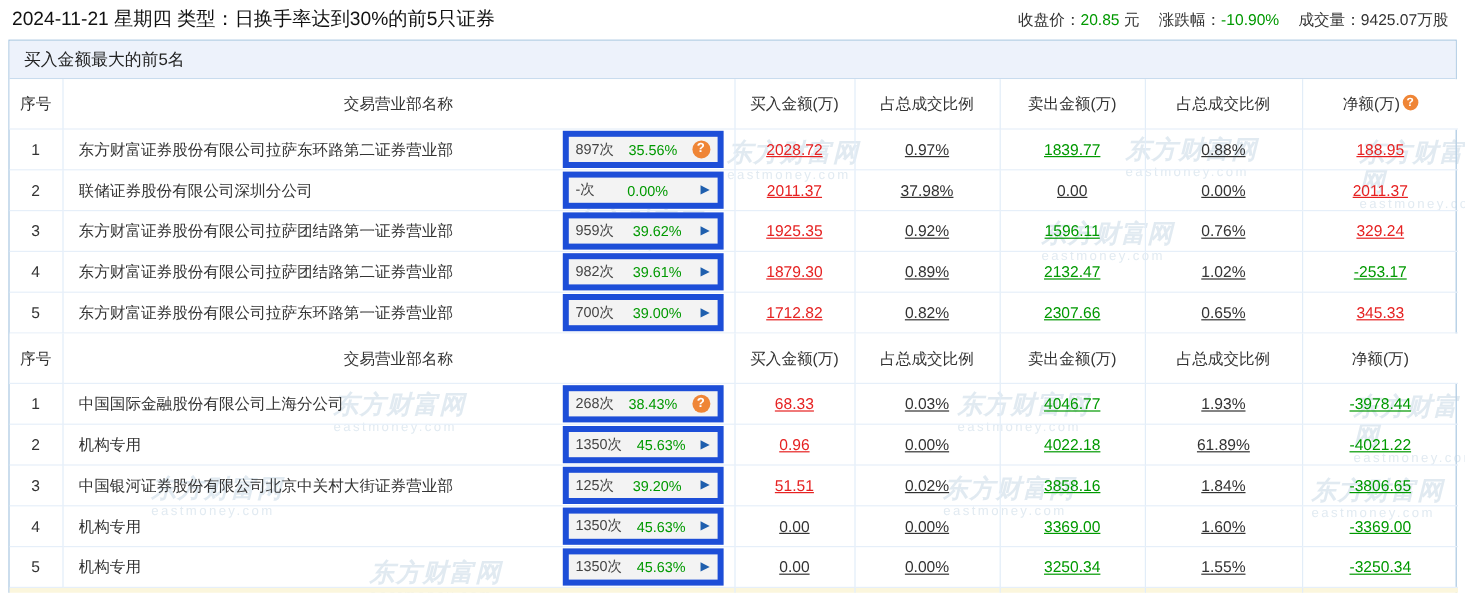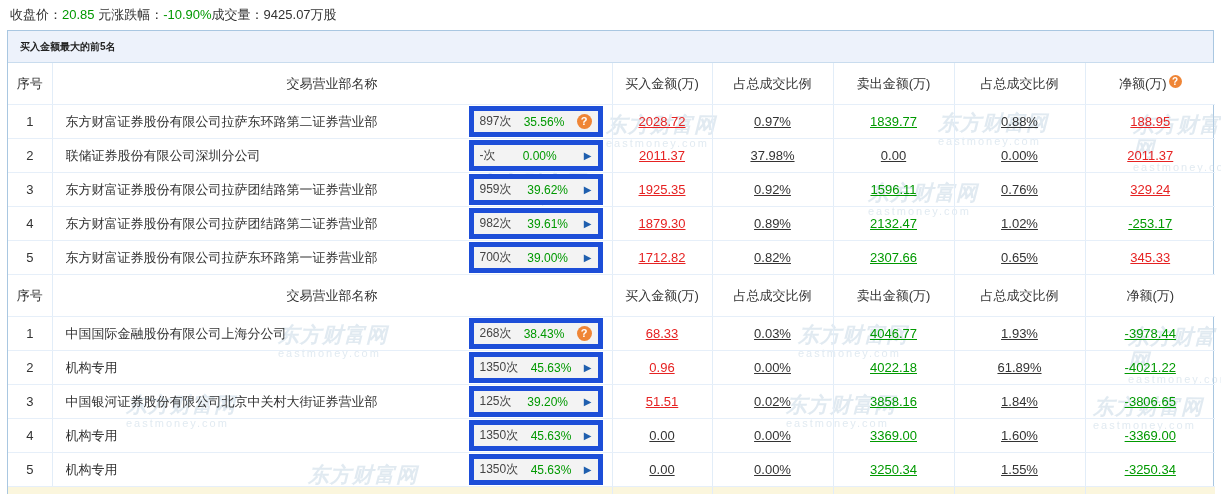--- a/index.html
+++ b/index.html
@@ -1,26 +1,26 @@
 <!DOCTYPE html>
 <html><head>
 <meta charset="utf-8">
 <style>
   html,body{margin:0;padding:0;background:#fff;}
   body{width:1221px;height:494px;overflow:hidden;font-family:"Liberation Sans","DejaVu Sans",sans-serif;color:#333;}
   
   .topbar{display:flex;justify-content:space-between;align-items:center;padding:6px 14px 4px 10px;}
   .page-title{font-size:16px;color:#111;}
-  .stats{display:flex;font-size:13px;color:#333;white-space:nowrap;}
+  .stats{display:flex;gap:16px;font-size:13px;color:#333;white-space:nowrap;}
   .stat .lbl{color:#333;}
   .v-green{color:#009900;}
   .v-plain{color:#333;}
   
   .container{position:relative;margin:2px 7px 0 7px;border:1px solid #a9c7e1;background:#fff;}
-  .caption{background:#edf2fb;border-bottom:1px solid #c9dcee;padding:6px 12px;font-weight:bold;font-size:10px;color:#222;line-height:19px;}
+  .caption{background:#edf2fb;border-bottom:1px solid #c9dcee;padding:6px 12px;font-weight:normal;font-size:14px;color:#222;line-height:19px;}
   table{border-collapse:collapse;table-layout:fixed;width:100%;font-size:13px;background:transparent;}
   th{height:39px;font-weight:normal;color:#333;background:#fff;}
   th,td{border-right:1px solid #e2edf8;border-bottom:1px solid #e6eff9;}
   th:last-child,td:last-child{border-right:none;}
   tr.data td{height:28px;}
   td.c-idx{text-align:center;color:#333;}
   td.num{text-align:center;text-decoration:underline;}
   .c-red{color:#e62222;}
   .c-green{color:#009900;}
   .c-flat{color:#333;}
@@ -37,20 +37,21 @@
   
   .wm{position:absolute;color:#bdd1e1;opacity:.45;pointer-events:none;line-height:1.15;z-index:0;}
   .wm .b{font-size:21px;font-weight:bold;font-style:italic;letter-spacing:1px;}
   .wm .d{font-size:11px;letter-spacing:2px;}
   table,.caption{position:relative;z-index:1;}
 </style>
 </head>
 <body>
 
 <div class="topbar">
+  <div class="page-title">2024-11-21 星期四 类型：日换手率达到30%的前5只证券</div>
   <div class="stats" id="stats">
       <span class="stat"><span class="lbl">收盘价：</span><span class="v-green">20.85</span><span class="v-plain"> 元</span></span>
       <span class="stat"><span class="lbl">涨跌幅：</span><span class="v-green">-10.90%</span><span class="v-plain"></span></span>
       <span class="stat"><span class="lbl">成交量：</span><span class="v-plain">9425.07万股</span><span class="v-plain"></span></span>
     </div>
 </div>
 
 <div class="container" id="container">
     <div>
     <div class="caption">买入金额最大的前5名</div>

